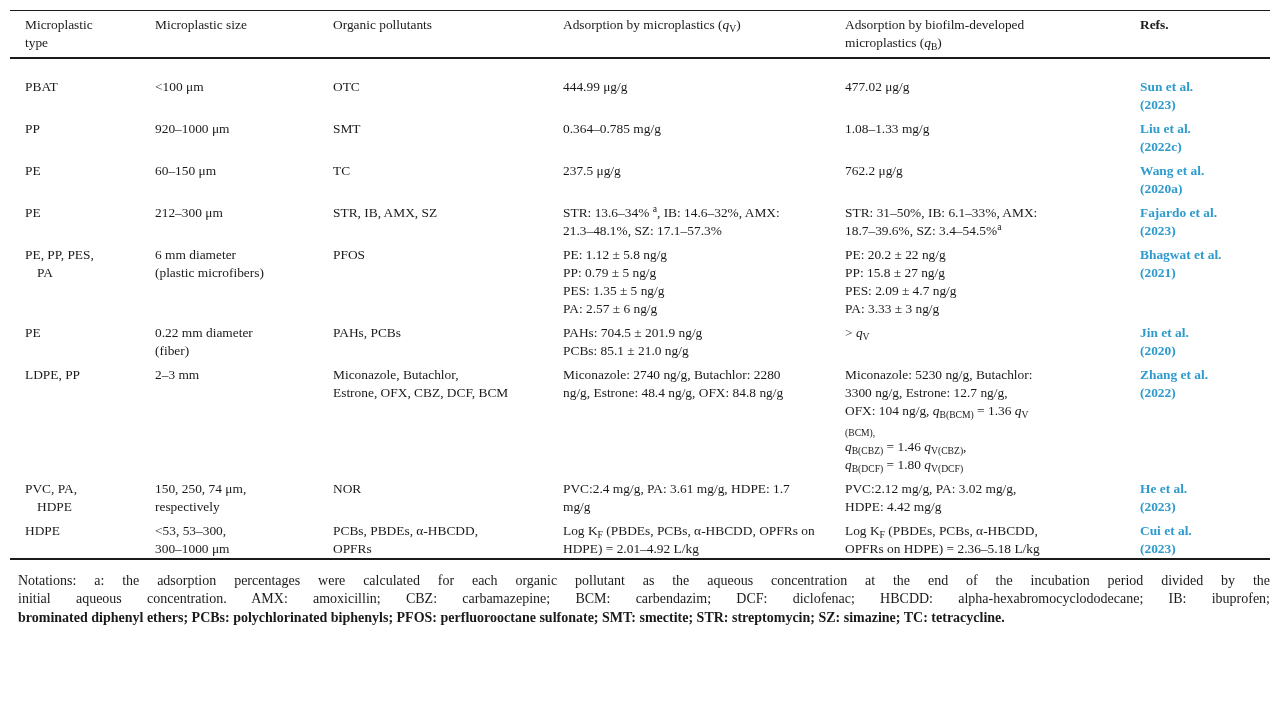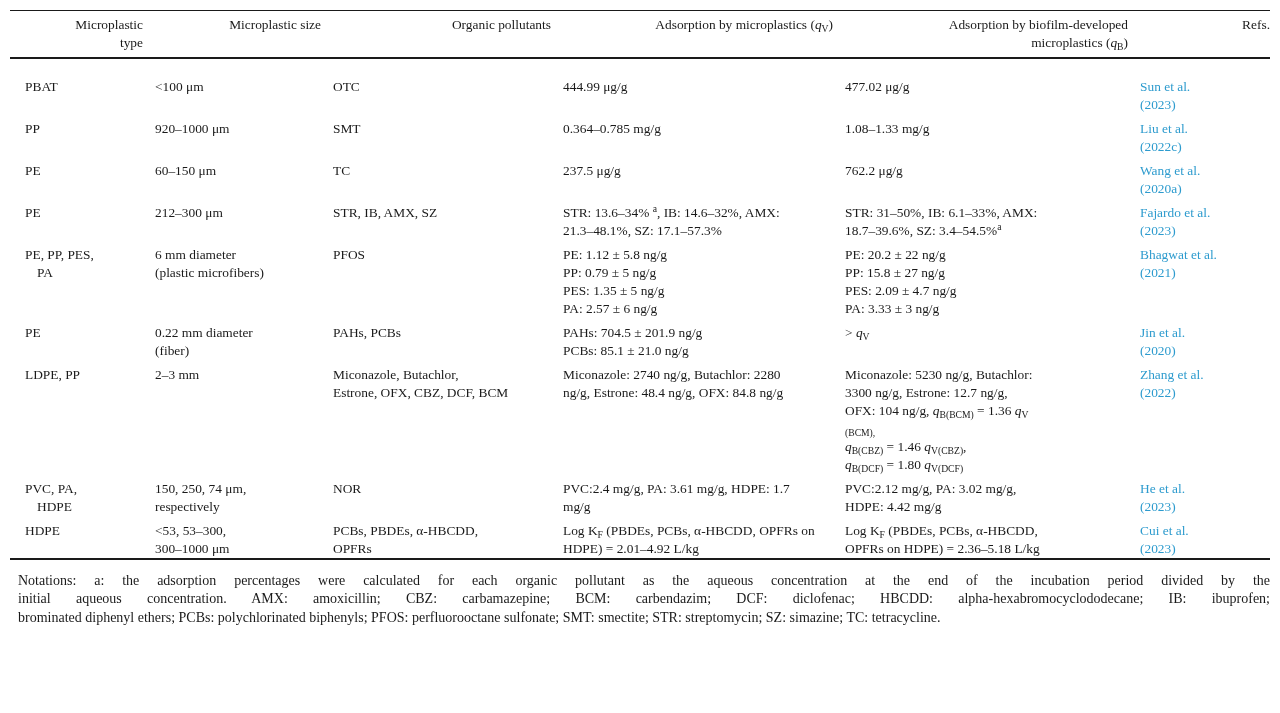--- a/index.html
+++ b/index.html
@@ -19,59 +19,59 @@
   }
   table.paper-table {
     border-collapse: collapse;
     table-layout: fixed;
     width: 1260px;
     border-top: 1.5px solid var(--rule-color, #1a1a1a);
     border-bottom: 2px solid var(--rule-color, #1a1a1a);
   }
   th {
     font-weight: normal;
-    text-align: right;
+    text-align: left;
     vertical-align: top;
     font-size: 13.4px;
     line-height: 18px;
     padding: 5px 12px 5px 0;
     border-bottom: 2.6px solid var(--rule-color, #1a1a1a);
   }
   td {
     vertical-align: top;
     font-size: 13.4px;
     line-height: 18px;
     padding: 6px 12px 0 0;
   }
   tbody tr:first-child td { padding-top: 19px; }
   
   td.c1 { padding-left: 27px; text-indent: -12px; }
   th.c1 { padding-left: 15px; text-indent: 0; }
-  td.c6, th.c6 { padding-right: 0; }
+  td.c6, th.c6 { padding-right: 0; font-weight: bold; }
   .ref-link {
     color: var(--link-color, #2D9BCE);
     cursor: pointer;
     text-decoration: none;
   }
   sub, sup { font-size: 0.72em; line-height: 0; }
   sub { vertical-align: -0.3em; }
   sup { vertical-align: 0.5em; }
   i { font-style: italic; }
   .footnote {
     margin-top: 12px;
     width: 1260px;
     font-size: 14px;
     line-height: 18.3px;
   }
   .fn-line {
     text-align: justify;
     text-align-last: justify;
     margin-left: 8px;
   }
-  .fn-line:last-child { text-align-last: auto; }
+  .fn-line:last-child { text-align-last: auto; font-weight: bold; }
 </style>
 </head>
 <body>
 
 <div class="page">
 
   <table class="paper-table">
     <colgroup>
       <col style="width:145px">
         <col style="width:178px">

